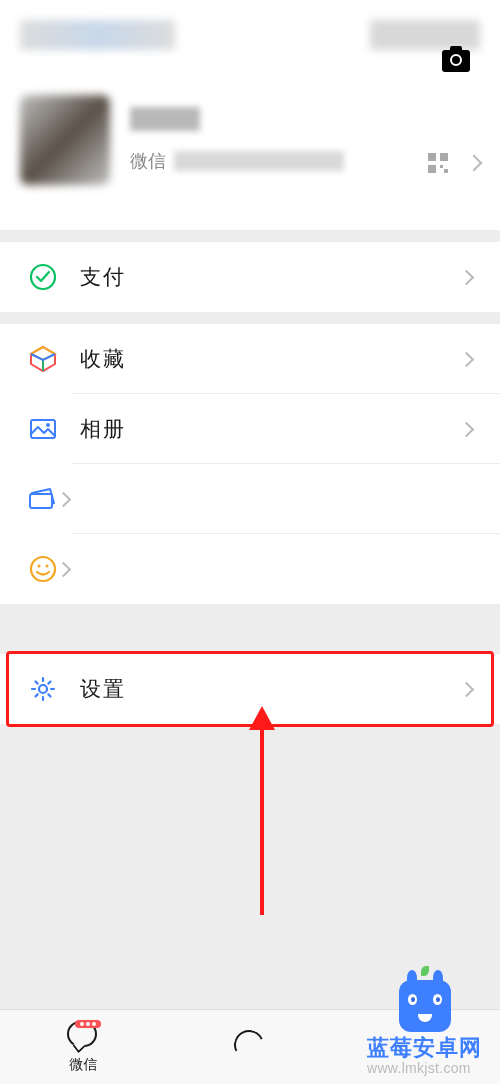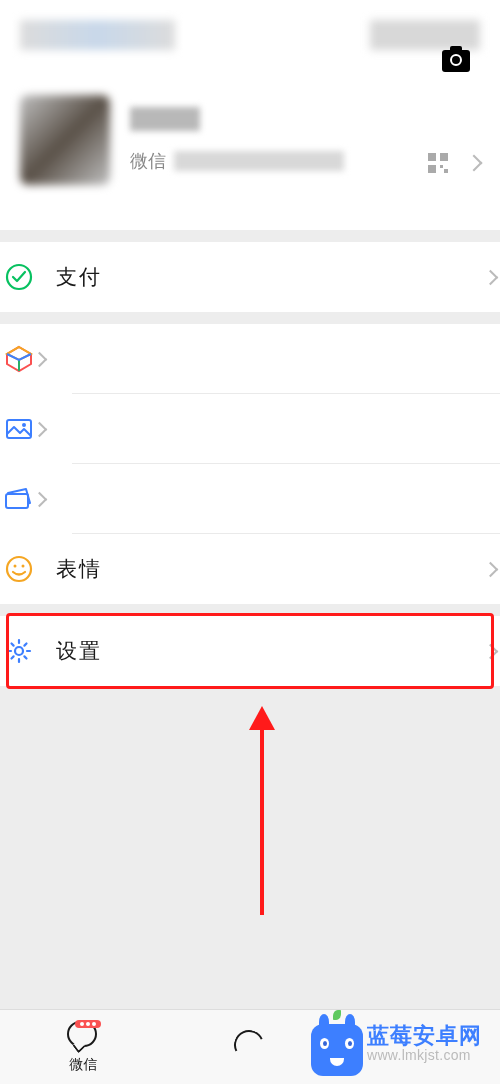--- a/index.html
+++ b/index.html
@@ -119,21 +119,21 @@
       height: 12px;
       border-top: 2.5px solid #bbb;
       border-right: 2.5px solid #bbb;
       transform: rotate(45deg);
     }
     .gap { height: 12px; }
     .menu-item {
       background: #fff;
       display: flex;
       align-items: center;
-      padding: 0 4px;
+      padding: 0 28px;
       height: 70px;
       position: relative;
     }
     .menu-item.with-sep::after {
       content: "";
       position: absolute;
       bottom: 0;
       left: 72px;
       right: 0;
       height: 1px;
@@ -263,22 +263,24 @@
       border-radius: 50%;
       border-right-color: transparent;
       border-bottom-color: transparent;
       transform: rotate(20deg);
     }
     .mascot-overlay {
       position: absolute;
       bottom: 8px;
       right: 18px;
       display: flex;
+      align-items: center;
       gap: 4px;
       pointer-events: none;
+      flex-direction: column;
     }
     .mascot {
       width: 52px;
       height: 52px;
       background: #3d7fff;
       border-radius: 12px;
       position: relative;
     }
     .mascot::before {
       content:"";
@@ -381,31 +383,33 @@
 
 <div class="menu-item with-sep">
   <div class="menu-icon">
     <svg width="30" height="30" viewBox="0 0 30 30">
         <path d="M15 3 L27 10 L27 20 L15 27 L3 20 L3 10 Z" fill="none" stroke="#fa5151" stroke-width="2"></path>
         <path d="M15 3 L27 10 L15 16 L3 10 Z" fill="none" stroke="#f5a623" stroke-width="2"></path>
         <path d="M15 16 L15 27" stroke="#2aae67" stroke-width="2"></path>
         <path d="M3 10 L15 16 L27 10" fill="none" stroke="#3d7fff" stroke-width="2"></path>
       </svg>
   </div>
+  <div class="menu-label">收藏</div>
   <div class="menu-chevron"></div>
 </div>
 
 <div class="menu-item with-sep">
   <div class="menu-icon">
     <svg width="30" height="30" viewBox="0 0 30 30">
         <rect x="3" y="6" width="24" height="18" rx="2" fill="none" stroke="#3d7fff" stroke-width="2"></rect>
         <path d="M3 20 L10 13 L16 19 L20 15 L27 22" fill="none" stroke="#3d7fff" stroke-width="2" stroke-linejoin="round"></path>
         <circle cx="20" cy="11" r="2" fill="#3d7fff"></circle>
       </svg>
   </div>
+  <div class="menu-label">相册</div>
   <div class="menu-chevron"></div>
 </div>
 
 <div class="menu-item with-sep">
   <div class="menu-icon">
     <svg width="30" height="30" viewBox="0 0 30 30">
         <path d="M4 9 L22 5 L26 19 L8 23 Z" fill="none" stroke="#3d7fff" stroke-width="2" stroke-linejoin="round"></path>
         <rect x="2" y="10" width="22" height="14" rx="2" fill="#fff" stroke="#3d7fff" stroke-width="2"></rect>
       </svg>
   </div>
@@ -414,27 +418,26 @@
 
 <div class="menu-item">
   <div class="menu-icon">
     <svg width="30" height="30" viewBox="0 0 30 30">
         <circle cx="15" cy="15" r="12" fill="none" stroke="#f5a623" stroke-width="2.2"></circle>
         <circle cx="11" cy="12" r="1.5" fill="#f5a623"></circle>
         <circle cx="19" cy="12" r="1.5" fill="#f5a623"></circle>
         <path d="M9 18 Q15 23 21 18" fill="none" stroke="#f5a623" stroke-width="2.2" stroke-linecap="round"></path>
       </svg>
   </div>
-  <div class="menu-label">表情</div>
   <div class="menu-chevron"></div>
 </div>
 
 <div class="gap"></div>
 
-<div style="position:relative;">
+<div style="position:relative;margin-top:38px;">
   <div class="menu-item">
     <div class="menu-icon">
       <svg width="30" height="30" viewBox="0 0 30 30">
           <circle cx="15" cy="15" r="4" fill="none" stroke="#3d7fff" stroke-width="2.2"></circle>
           <path d="M15 4 L15 7 M15 23 L15 26 M26 15 L23 15 M7 15 L4 15 M22.5 7.5 L20.4 9.6 M9.6 20.4 L7.5 22.5 M22.5 22.5 L20.4 20.4 M9.6 9.6 L7.5 7.5" stroke="#3d7fff" stroke-width="2.2" stroke-linecap="round"></path>
         </svg>
     </div>
     <div class="menu-label">设置</div>
     <div class="menu-chevron"></div>
   </div>

